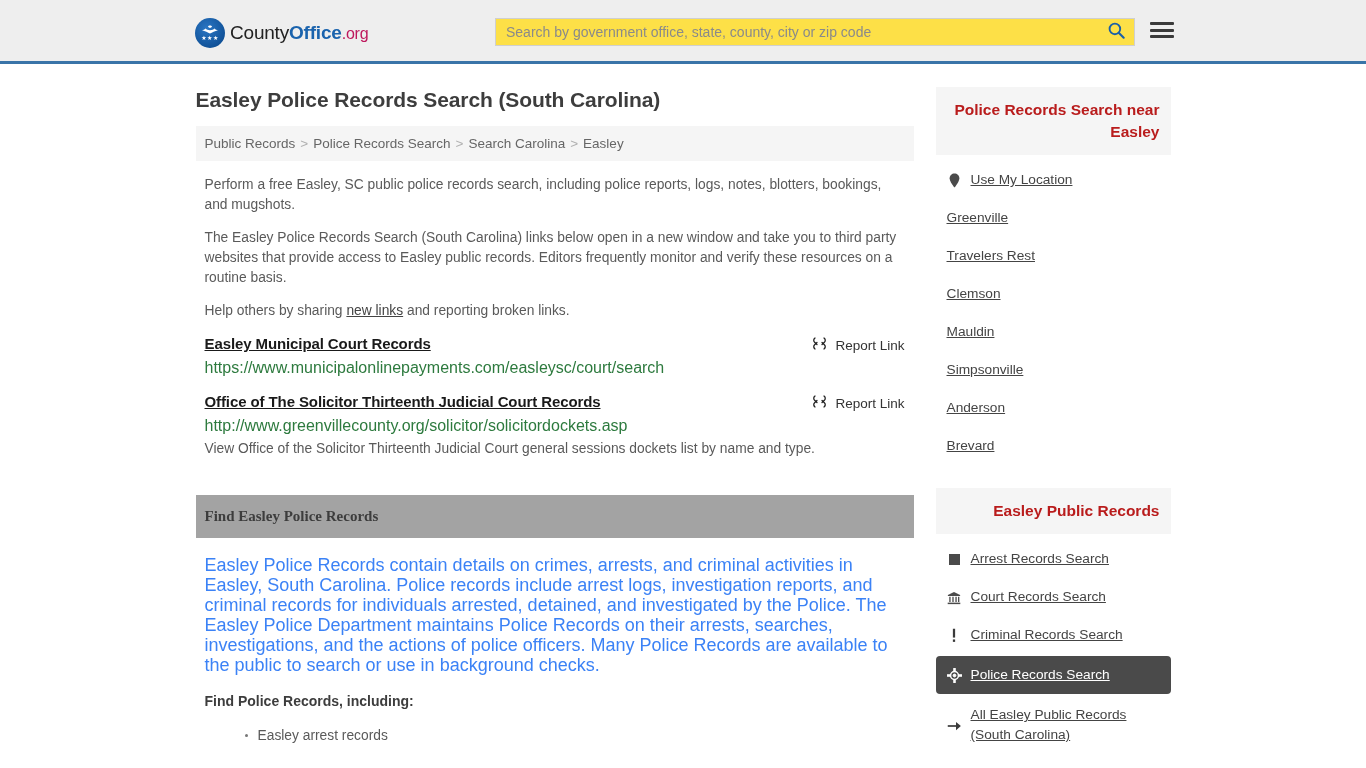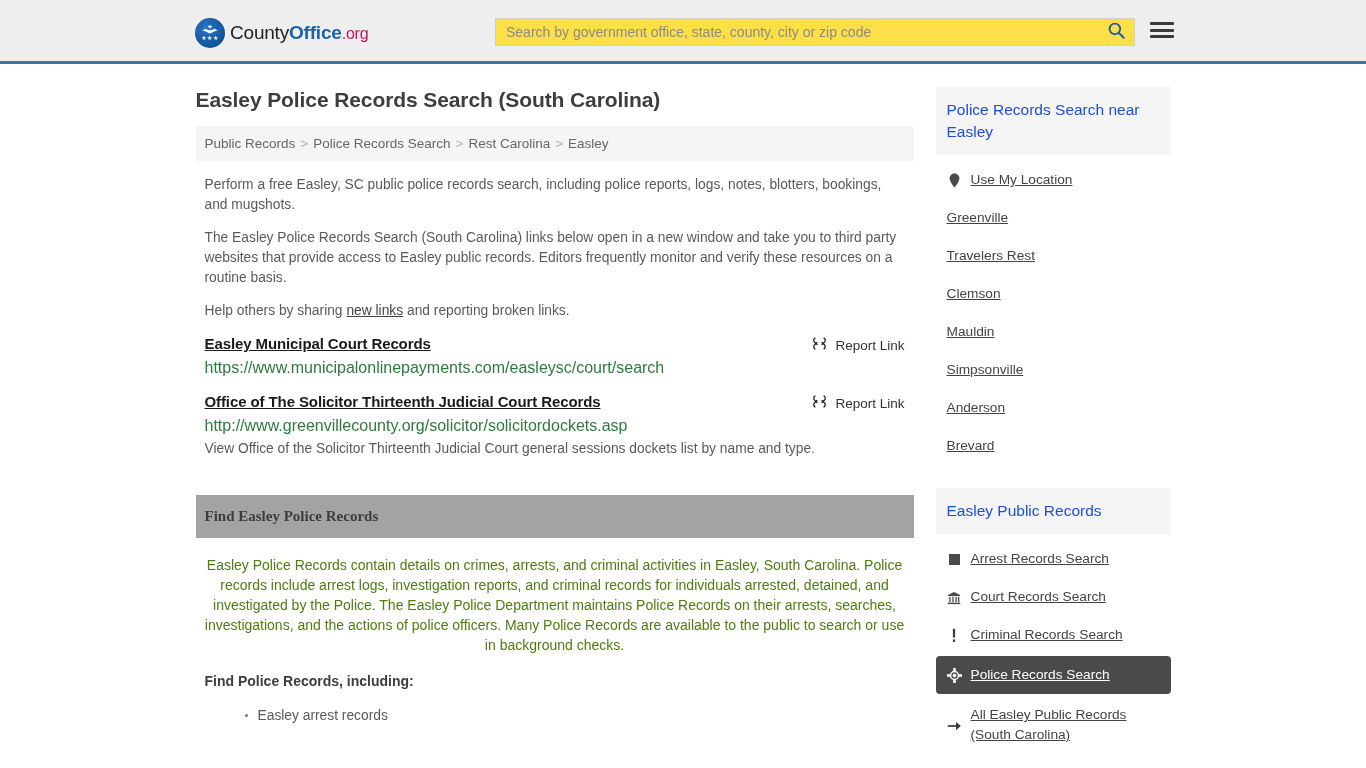--- a/index.html
+++ b/index.html
@@ -212,25 +212,24 @@
     font-size: 15px;
     font-weight: bold;
     color: #3d3d3d;
     margin-top: 34px;
     font-family: Liberation Serif, serif;
   }
   .section-body {
     padding: 0 9px;
   }
   .section-body p {
-    font-size: 14px;
+    font-size: 18px;
     line-height: 20px;
-    color: #4d7c0f;
+    color: #3b82f6;
     margin: 17px 0 0 0;
-    text-align: center;
   }
   .subhead {
     font-size: 14px;
     font-weight: bold;
     color: #3d3d3d;
     margin: 18px 0 6px 0;
     padding: 0 9px;
   }
   ul.find-list {
     margin: 16px;
@@ -253,23 +252,24 @@
     background: #777;
     border-radius: 50%;
   }
 
   .panel { margin-top: 23px; }
   .panel:first-child { margin-top: 23px; }
   .panel-head {
     background: #f5f5f5;
     padding: 12px 11px;
     font-size: 15.5px;
-    font-weight: normal;
-    color: #1d4ed8;
+    font-weight: bold;
+    color: #b91c1c;
     line-height: 22px;
+    text-align: right;
   }
   .panel-body { padding: 6px 0 0 0; }
   .side-item {
     display: flex;
     align-items: center;
     gap: 9px;
     padding: 9px 11px;
     font-size: 13.7px;
     color: #444;
     line-height: 20px;
@@ -338,21 +338,21 @@
   </div>
 </div>
 
 <div class="page">
   <div class="container">
 
     <div class="main-col">
       <h1 class="page-title">Easley Police Records Search (South Carolina)</h1>
 
       <div class="breadcrumb">
-        <a>Public Records</a><span class="sep">&gt;</span><a>Police Records Search</a><span class="sep">&gt;</span><a>Rest Carolina</a><span class="sep">&gt;</span><a>Easley</a>
+        <a>Public Records</a><span class="sep">&gt;</span><a>Police Records Search</a><span class="sep">&gt;</span><a>Search Carolina</a><span class="sep">&gt;</span><a>Easley</a>
       </div>
 
       <p class="body-text">Perform a free Easley, SC public police records search, including police reports, logs, notes, blotters, bookings, and mugshots.</p>
       <p class="body-text">The Easley Police Records Search (South Carolina) links below open in a new window and take you to third party websites that provide access to Easley public records. Editors frequently monitor and verify these resources on a routine basis.</p>
       <p class="body-text"><span>Help others by sharing </span><a>new links</a><span> and reporting broken links.</span></p>
 
       <div class="result">
         <div class="result-head">
           <a class="result-title">Easley Municipal Court Records</a>
           <div class="report-link">

